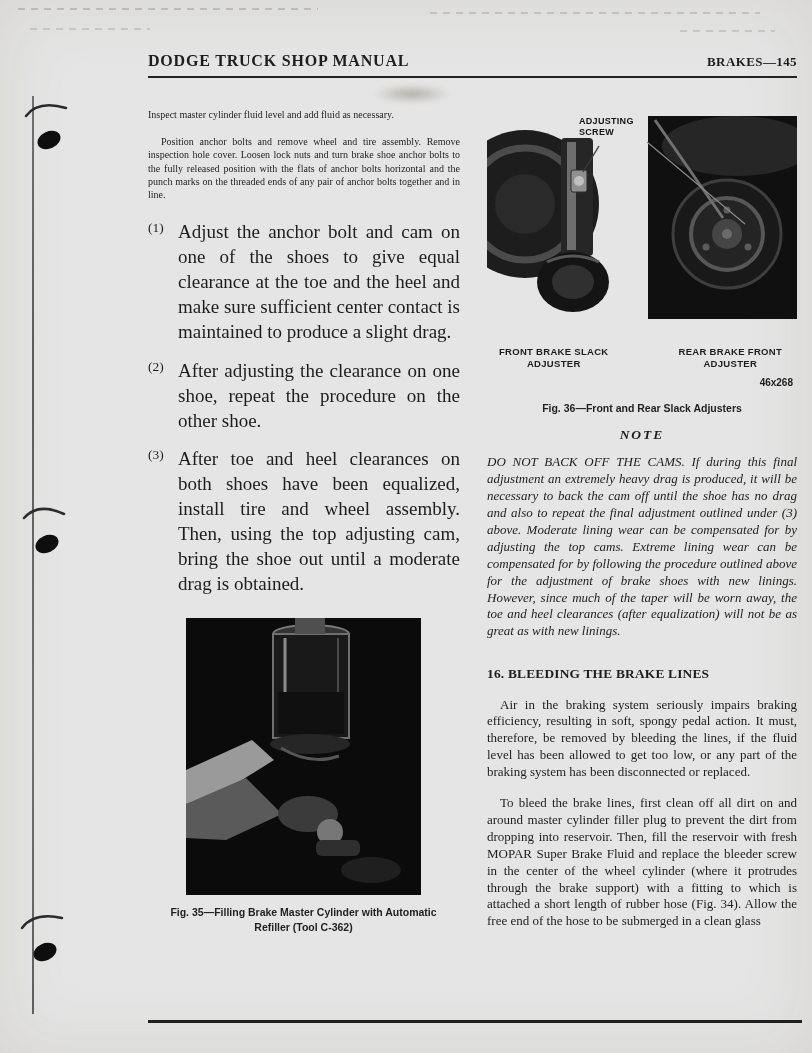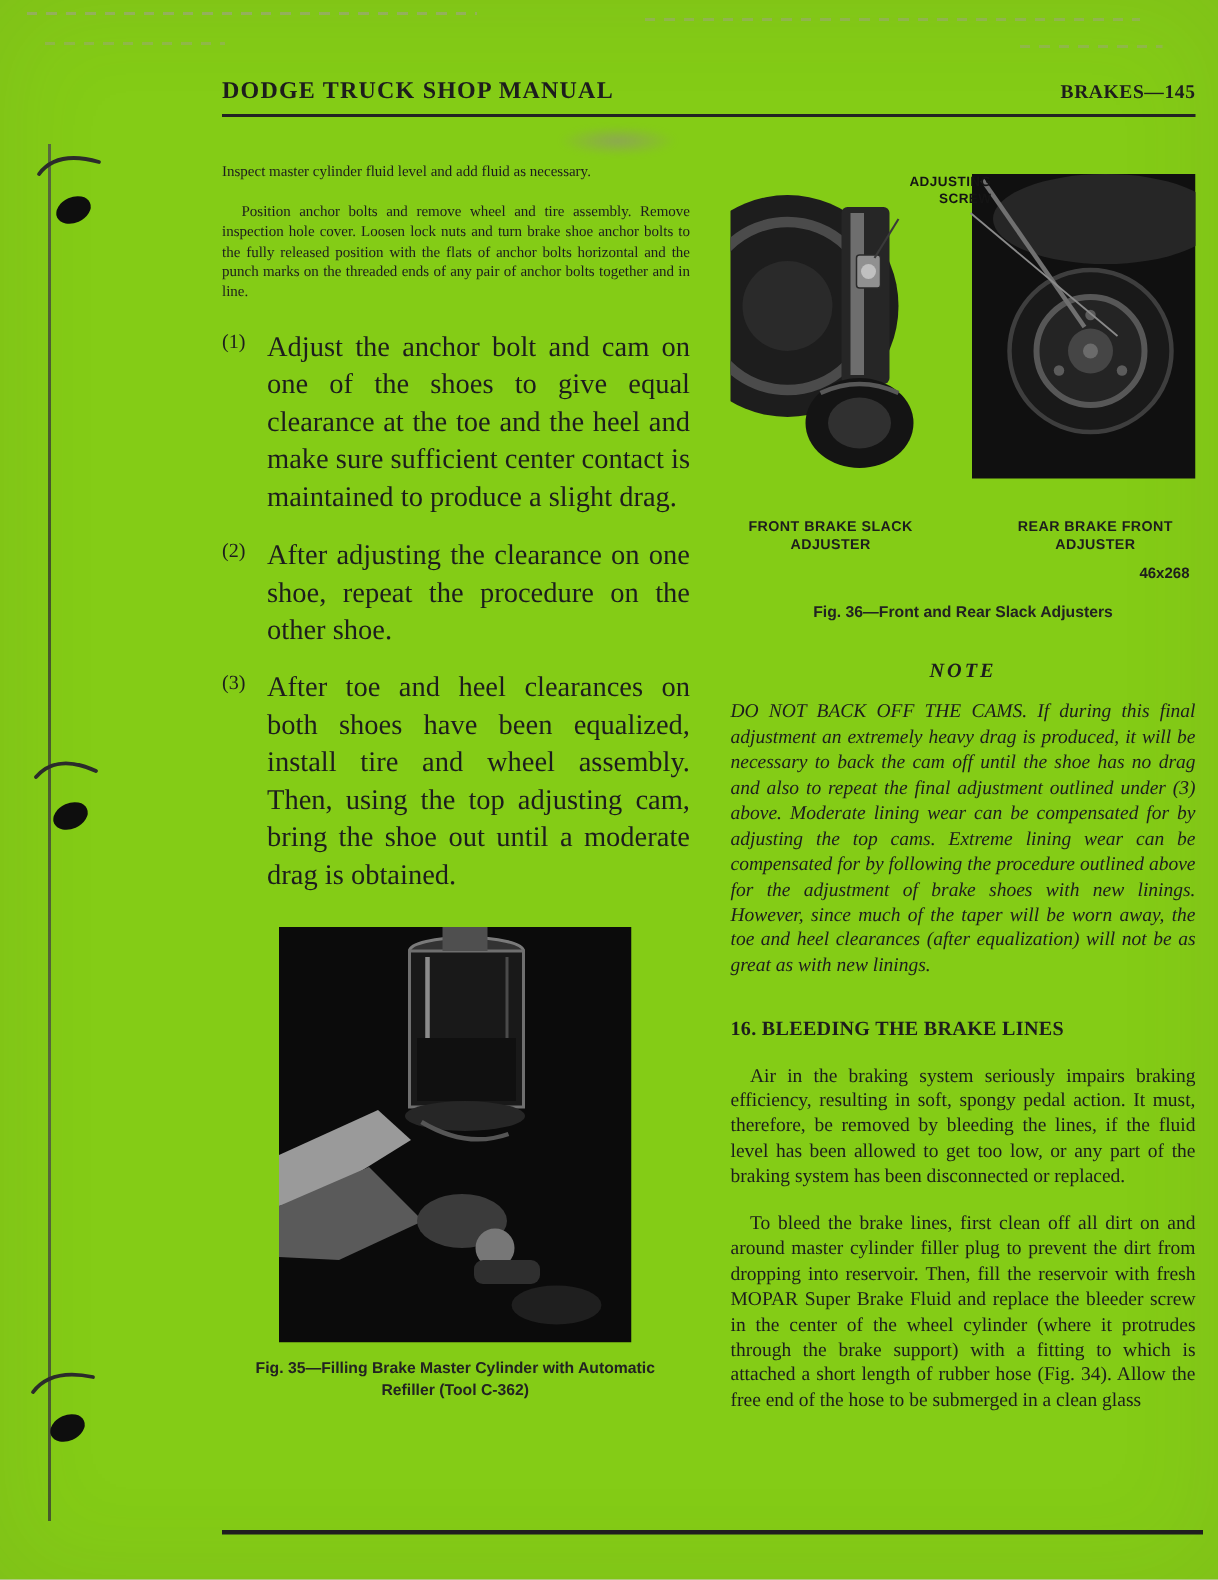--- a/index.html
+++ b/index.html
@@ -1,20 +1,20 @@
 <!DOCTYPE html>
 <html><head>
 <meta charset="utf-8">
 <style>
   html,body{margin:0;padding:0;background:#d8d5ce;}
   .page{
     position:relative;
     width:812px;height:1053px;
     margin:0 auto;
-    background:#84cc16;
+    background:#e5e5e5;
     box-shadow:inset 0 0 70px rgba(90,80,60,.10);
     overflow:hidden;
     color:#1d1d1d;
     font-family:"Liberation Serif", serif;
   }
 
   
   .noise{position:absolute;height:2px;opacity:.55;
     background:repeating-linear-gradient(90deg,#a39e92 0 7px,transparent 7px 13px);}
   .n1{top:8px;left:18px;width:300px;}
@@ -64,32 +64,32 @@
   .caption{font-family:"Liberation Sans", sans-serif;font-weight:bold;
     font-size:10.5px;line-height:1.4;text-align:center;color:#222;}
   .fig35 .caption{margin:10px -30px 4px -30px;}
 
   
   .fig36{margin:26px 0 0 0;}
   .fig36-photos{position:relative;height:212px;}
   .fig36-photos svg{position:absolute;left:0;top:0;}
   .callout{position:absolute;left:92px;top:4px;width:82px;
     font-family:"Liberation Sans", sans-serif;font-weight:bold;font-size:9px;
-    line-height:1.25;text-align:right;letter-spacing:.3px;color:#141414;}
+    line-height:1.25;text-align:left;letter-spacing:.3px;color:#141414;}
   .fig36-labels{display:flex;margin-top:22px;gap:43px;}
   .photo-label{width:50%;text-align:center;
     font-family:"Liberation Sans", sans-serif;font-weight:bold;font-size:9.5px;
     line-height:1.3;letter-spacing:.3px;}
   .photo-label span{display:inline-block;max-width:120px;}
   .photo-code{margin-top:6px;text-align:right;padding-right:4px;
     font-family:"Liberation Sans", sans-serif;font-weight:bold;font-size:10px;}
   .fig36 .caption{margin-top:13px;font-weight:600;}
 
   
-  .note-title{margin-top:24px;text-align:center;font-style:italic;font-weight:600;
+  .note-title{margin-top:12px;text-align:center;font-style:italic;font-weight:600;
     font-size:13.5px;letter-spacing:2px;}
   .note-text{font-style:italic;margin-top:11px;}
   .h16{margin-top:25px;}
 </style>
 </head>
 <body>
 
 <div class="page">
 
   <div class="noise n1"></div>

